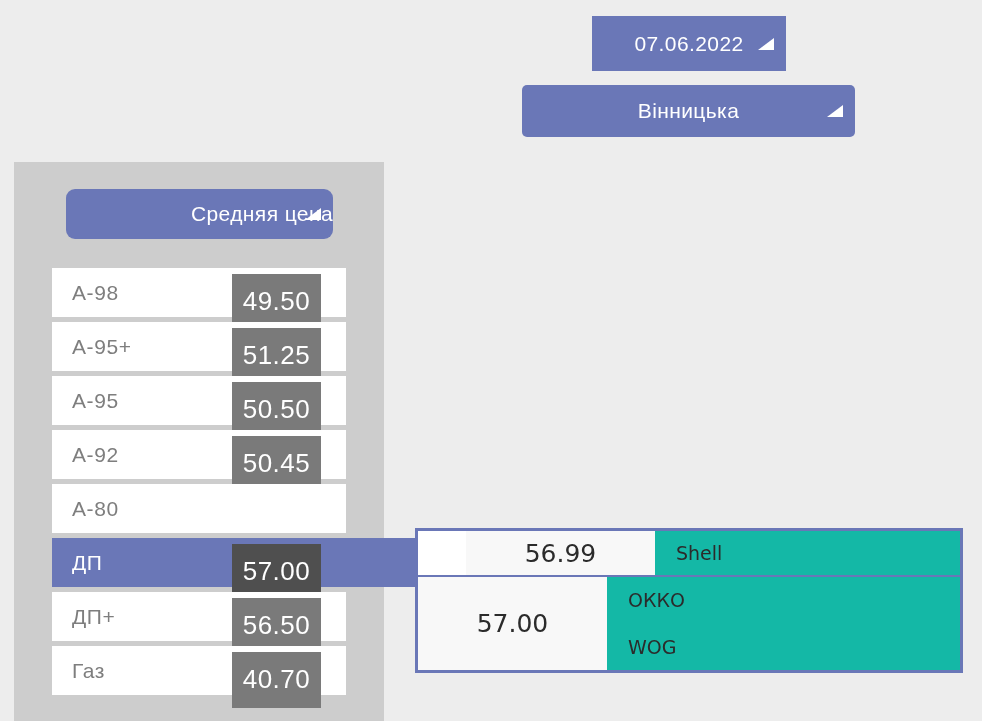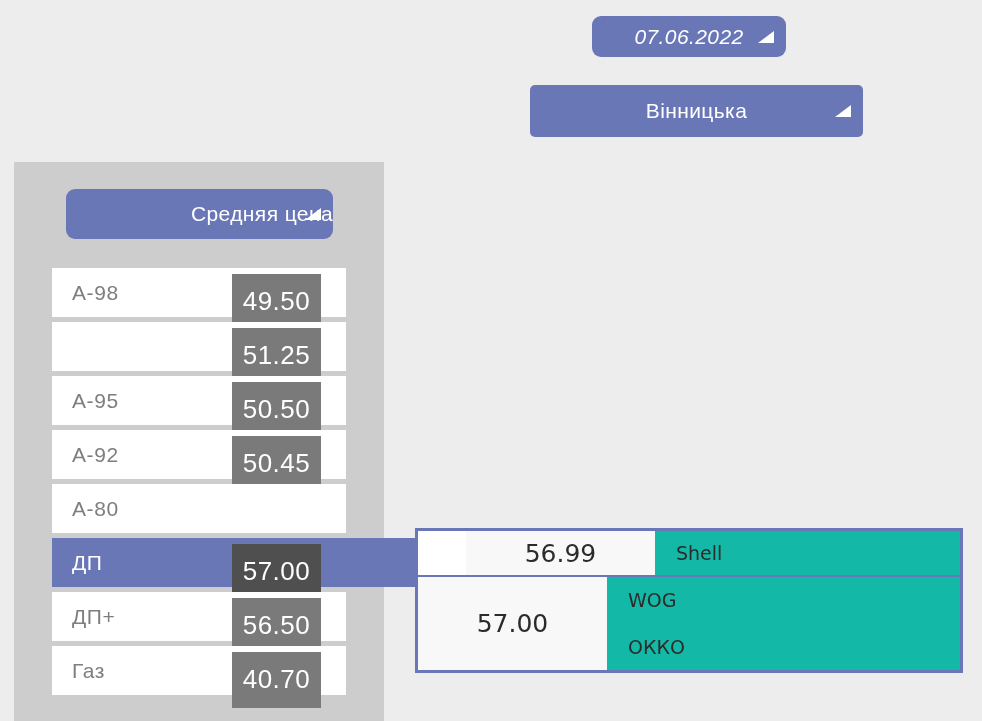--- a/index.html
+++ b/index.html
@@ -22,22 +22,22 @@
   .chiclet{
     position:absolute;border:none;background:var(--accent);color:#fff;
     display:flex;align-items:center;justify-content:center;
     font-family:"Liberation Sans",sans-serif;font-size:21px;letter-spacing:.4px;
     cursor:pointer;
   }
   .chiclet .tri{
     position:absolute;right:12px;top:50%;transform:translateY(-50%);
     width:0;height:0;border-left:16px solid transparent;border-bottom:12px solid #fff;
   }
-  .chiclet-date{left:592px;top:16px;width:194px;height:41px;border-radius:9px;font-style:italic;}
-  .chiclet-region{left:522px;top:85px;width:333px;height:52px;border-radius:5px;margin-left:8px;}
+  .chiclet-date{left:592px;top:16px;width:194px;height:55px;border-radius:0;}
+  .chiclet-region{left:522px;top:85px;width:333px;height:52px;border-radius:5px;}
   .chiclet-metric{left:52px;top:27px;width:267px;height:50px;border-radius:9px;justify-content:flex-end;}
 
   
   .side-panel{position:absolute;left:14px;top:162px;width:370px;height:559px;background:var(--panel-gray);}
 
   
   .fuel-list{position:absolute;left:38px;top:106px;width:294px;display:flex;flex-direction:column;gap:5px;}
   .fuel-row{position:relative;width:294px;height:49px;background:#fff;cursor:pointer;}
   .fuel-row .fuel-label{
     position:absolute;left:20px;top:0;height:100%;display:flex;align-items:center;
@@ -87,20 +87,21 @@
     <button class="chiclet chiclet-metric">
       <span>Средняя цена</span>
       <span class="tri"></span>
     </button>
     <div class="fuel-list" id="fuel-list">
         <div class="fuel-row">
           <span class="fuel-label">А-98</span>
           <span class="price-badge">49.50</span>
         </div>
         <div class="fuel-row">
+          <span class="fuel-label">А-95+</span>
           <span class="price-badge">51.25</span>
         </div>
         <div class="fuel-row">
           <span class="fuel-label">А-95</span>
           <span class="price-badge">50.50</span>
         </div>
         <div class="fuel-row">
           <span class="fuel-label">А-92</span>
           <span class="price-badge">50.45</span>
         </div>
@@ -125,19 +126,19 @@
   <div class="detail-panel" id="detail-panel">
       <div class="detail-row first">
         <div class="detail-price">56.99</div>
         <div class="detail-brands">
           <div class="brand-item">Shell</div>
         </div>
       </div>
       <div class="detail-row">
         <div class="detail-price">57.00</div>
         <div class="detail-brands">
+          <div class="brand-item">ОККО</div>
           <div class="brand-item">WOG</div>
-          <div class="brand-item">ОККО</div>
         </div>
       </div>
     </div>
 
 </div>
 
 </body></html>

